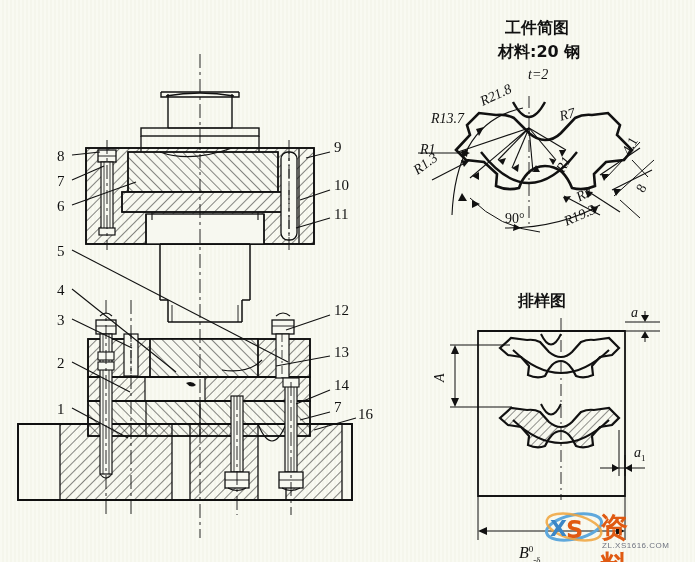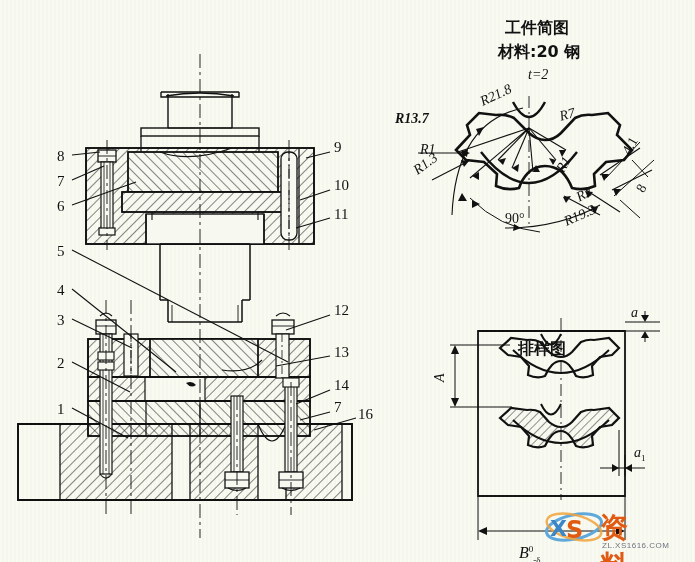--- a/index.html
+++ b/index.html
@@ -457,33 +457,33 @@
         <polygon points="478,531 487,527 487,535" fill="#111" stroke="none"></polygon>
         <polygon points="625,531 616,527 616,535" fill="#111" stroke="none"></polygon>
       </g>
     </g>
   </svg>
 
   <div class="lbl cn title-cn" style="left:505px;top:20px;">工件简图</div>
   <div class="lbl cn title-cn" style="left:498px;top:44px;">材料:20 钢</div>
   <div class="lbl ital" style="left:528px;top:68px;font-size:14px;">t=2</div>
 
-  <div class="lbl dim" style="left:395px;top:112px;font-weight:bold;">R13.7</div>
+  <div class="lbl dim" style="left:431px;top:112px;">R13.7</div>
   <div class="lbl dim" style="left:478px;top:96px;transform:rotate(-25deg);transform-origin:left top;">R21.8</div>
   <div class="lbl dim" style="left:558px;top:110px;transform:rotate(-14deg);transform-origin:left top;">R7</div>
   <div class="lbl dim" style="left:420px;top:143px;">R1</div>
   <div class="lbl dim" style="left:411px;top:166px;transform:rotate(-36deg);transform-origin:left top;">R1.3</div>
   <div class="lbl dim" style="left:554px;top:168px;transform:rotate(-60deg);transform-origin:left top;">R1</div>
   <div class="lbl dim" style="left:574px;top:192px;transform:rotate(-28deg);transform-origin:left top;">R2</div>
   <div class="lbl dim" style="left:562px;top:216px;transform:rotate(-24deg);transform-origin:left top;">R19.3</div>
   <div class="lbl dim" style="left:505px;top:212px;font-style:normal;">90°</div>
   <div class="lbl dim" style="left:620px;top:150px;transform:rotate(-60deg);transform-origin:left top;font-style:normal;">4.1</div>
   <div class="lbl dim" style="left:634px;top:188px;transform:rotate(-60deg);transform-origin:left top;font-style:normal;">8</div>
 
-  <div class="lbl cn title-cn" style="left:518px;top:293px;margin-top:48px;">排样图</div>
+  <div class="lbl cn title-cn" style="left:518px;top:293px;">排样图</div>
 
   <div class="lbl dim" style="left:433px;top:382px;transform:rotate(-90deg);transform-origin:left top;">A</div>
   <div class="lbl dim" style="left:631px;top:306px;">a</div>
   <div class="lbl dim" style="left:634px;top:446px;">
     <span>a</span><sub>1</sub>
   </div>
   <div class="lbl dim" style="left:519px;top:505px;font-size:16px;margin-top:40px;">
     <span>B</span><sup>0</sup><sub>-δ</sub>
   </div>
 

